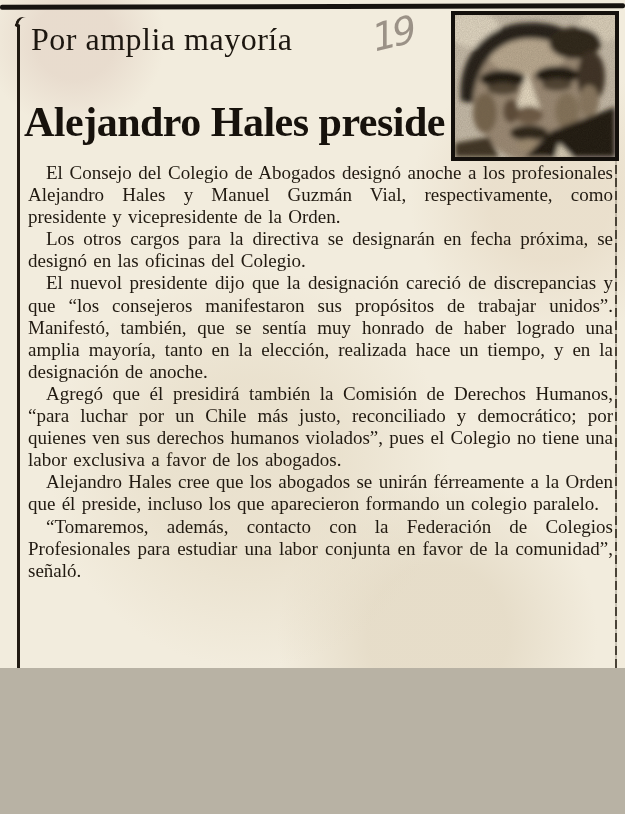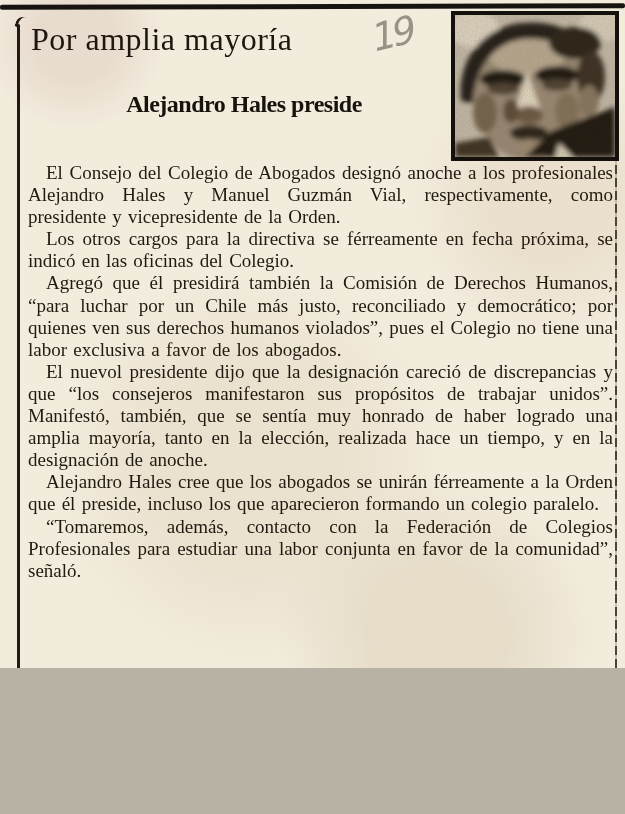--- a/index.html
+++ b/index.html
@@ -51,23 +51,23 @@
     background:linear-gradient(90deg,#3a332a, #5b5345 55%, #3f382e);
     display:inline-block;
   }
   
   .kicker{
     position:absolute;left:31px;top:21px;
     font-size:32px;letter-spacing:.5px;color:#1d1710;
     white-space:nowrap;
   }
   .headline{
-    position:absolute;left:24px;top:68px;width:440px;
-    font-size:24px;line-height:41px;font-weight:bold;
-    letter-spacing:-0.5px;color:#17120c;text-align:center;
+    position:absolute;left:24px;top:74px;width:440px;
+    font-size:42px;line-height:41px;font-weight:bold;
+    letter-spacing:-0.5px;color:#17120c;
   }
   .handwritten{
     position:absolute;left:372px;top:12px;
     font-family:"DejaVu Sans",sans-serif;
     font-size:38px;color:#8d8379;
     transform:rotate(-14deg) skewX(-14deg);
     letter-spacing:-4px;
     opacity:.85;
   }
   
@@ -152,23 +152,23 @@
         <path d="M96,116 L160,92 L160,142 L70,142 Z" fill="#1c150d"></path>
         <polygon points="104,128 118,142 100,142" fill="#ded3bc"></polygon>
         <path d="M0,128 L34,122 L44,142 L0,142 Z" fill="#3c3222"></path>
       </g>
       <rect width="160" height="142" filter="url(#grain)" opacity="0.45" fill="none"></rect>
     </svg>
   </div>
 
   <div class="article">
     <p>El Consejo del Colegio de Abogados designó anoche a los profesionales Alejandro Hales y Manuel Guzmán Vial, respectivamente, como presidente y vicepresidente de la Orden.</p>
-    <p>Los otros cargos para la directiva se férreamente en fecha próxima, se indicó en las oficinas del Colegio.</p>
+    <p>Los otros cargos para la directiva se designarán en fecha próxima, se designó en las oficinas del Colegio.</p>
+    <p>El nuevol presidente dijo que la designación careció de discrepancias y que “los consejeros manifestaron sus propósitos de trabajar unidos”. Manifestó, también, que se sentía muy honrado de haber logrado una amplia mayoría, tanto en la elección, realizada hace un tiempo, y en la designación de anoche.</p>
     <p>Agregó que él presidirá también la Comisión de Derechos Humanos, “para luchar por un Chile más justo, reconciliado y democrático; por quienes ven sus derechos humanos violados”, pues el Colegio no tiene una labor exclusiva a favor de los abogados.</p>
-    <p>El nuevol presidente dijo que la designación careció de discrepancias y que “los consejeros manifestaron sus propósitos de trabajar unidos”. Manifestó, también, que se sentía muy honrado de haber logrado una amplia mayoría, tanto en la elección, realizada hace un tiempo, y en la designación de anoche.</p>
     <p>Alejandro Hales cree que los abogados se unirán férreamente a la Orden que él preside, incluso los que aparecieron formando un colegio paralelo.</p>
     <p>“Tomaremos, además, contacto con la Federación de Colegios Profesionales para estudiar una labor conjunta en favor de la comunidad”, señaló.</p>
   </div>
 
   <div class="rule-bottom">
     <span class="thick"></span>
     <span class="thin"></span>
   </div>
 
 </div>

